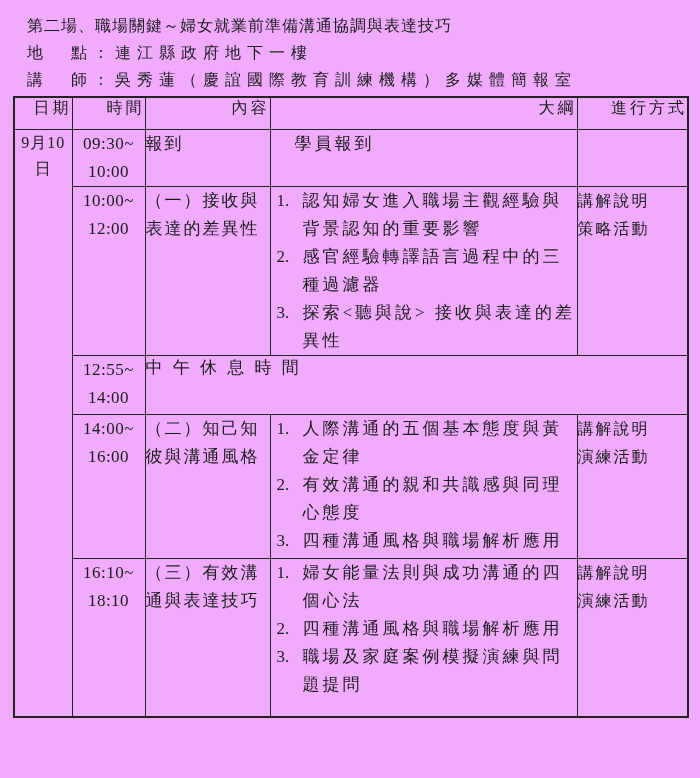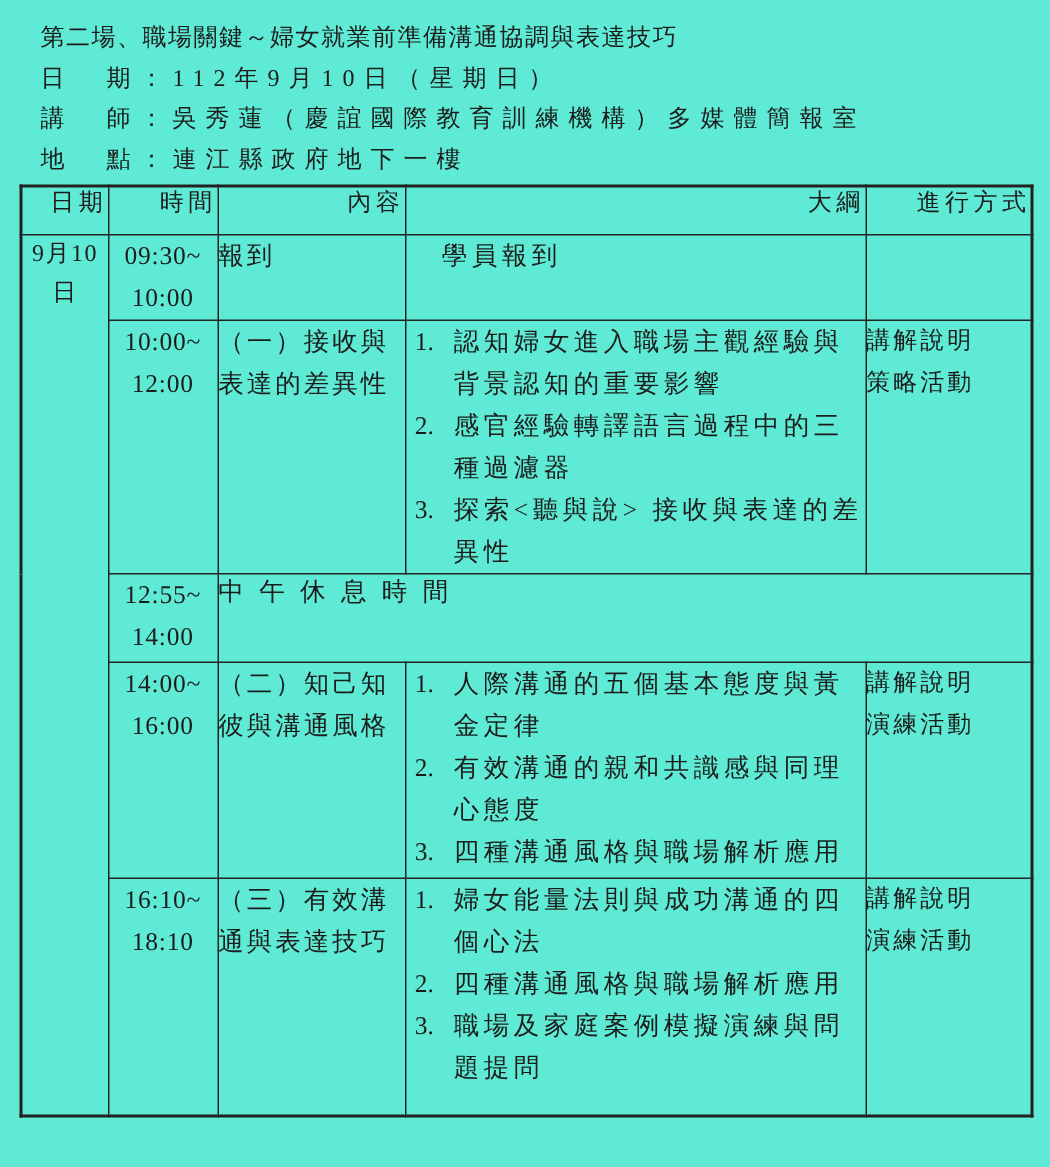--- a/index.html
+++ b/index.html
@@ -4,21 +4,21 @@
 <style>
   html, body {
     margin: 0;
     padding: 0;
     background: #ffffff;
   }
   .page {
     position: relative;
     width: 700px;
     height: 778px;
-    background: #5eead4;
+    background: #f0abfc;
     color: #1c1c1c;
     font-family: "Liberation Serif", "DejaVu Serif", serif;
     overflow: hidden;
   }
   .doc-header {
     padding: 12px 10px 0 27px;
   }
   .doc-title {
     font-size: 16px;
     letter-spacing: 1px;
@@ -110,23 +110,22 @@
     letter-spacing: 3px;
   }
 </style>
 </head>
 <body>
 
 <div class="page">
 
   <div class="doc-header">
     <div class="doc-title">第二場、職場關鍵～婦女就業前準備溝通協調與表達技巧</div>
-    <div class="doc-line">日　期：112年9月10日（星期日）</div>
+    <div class="doc-line">地　點：連江縣政府地下一樓</div>
     <div class="doc-line">講　師：吳秀蓮（慶誼國際教育訓練機構）多媒體簡報室</div>
-    <div class="doc-line">地　點：連江縣政府地下一樓</div>
   </div>
 
   <table class="schedule">
     <colgroup>
       <col style="width:58px">
       <col style="width:73px">
       <col style="width:125px">
       <col style="width:307px">
       <col style="width:111px">
     </colgroup>

